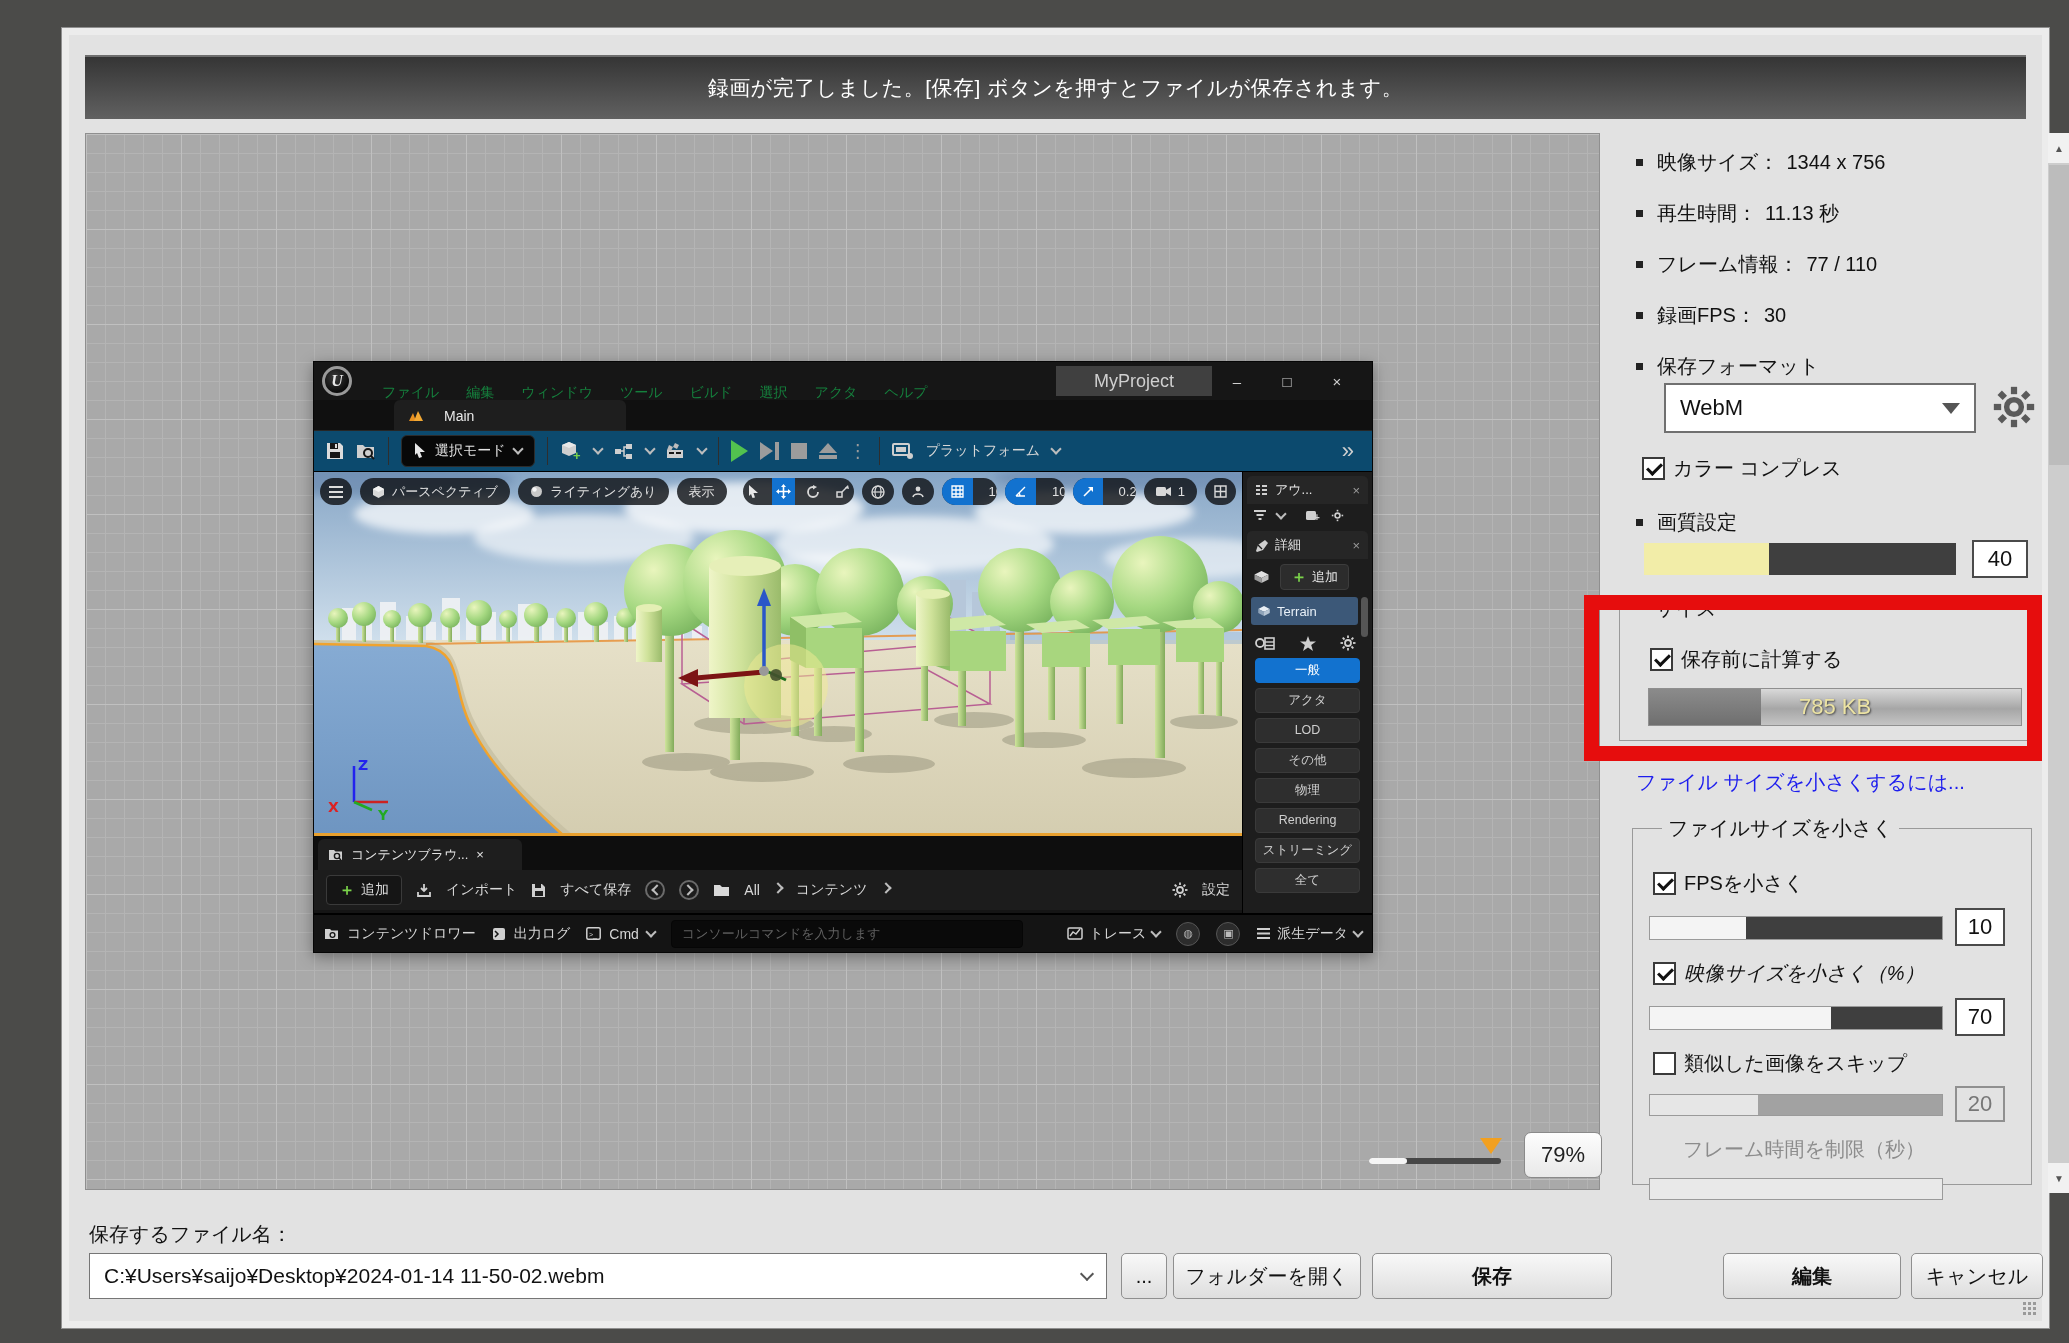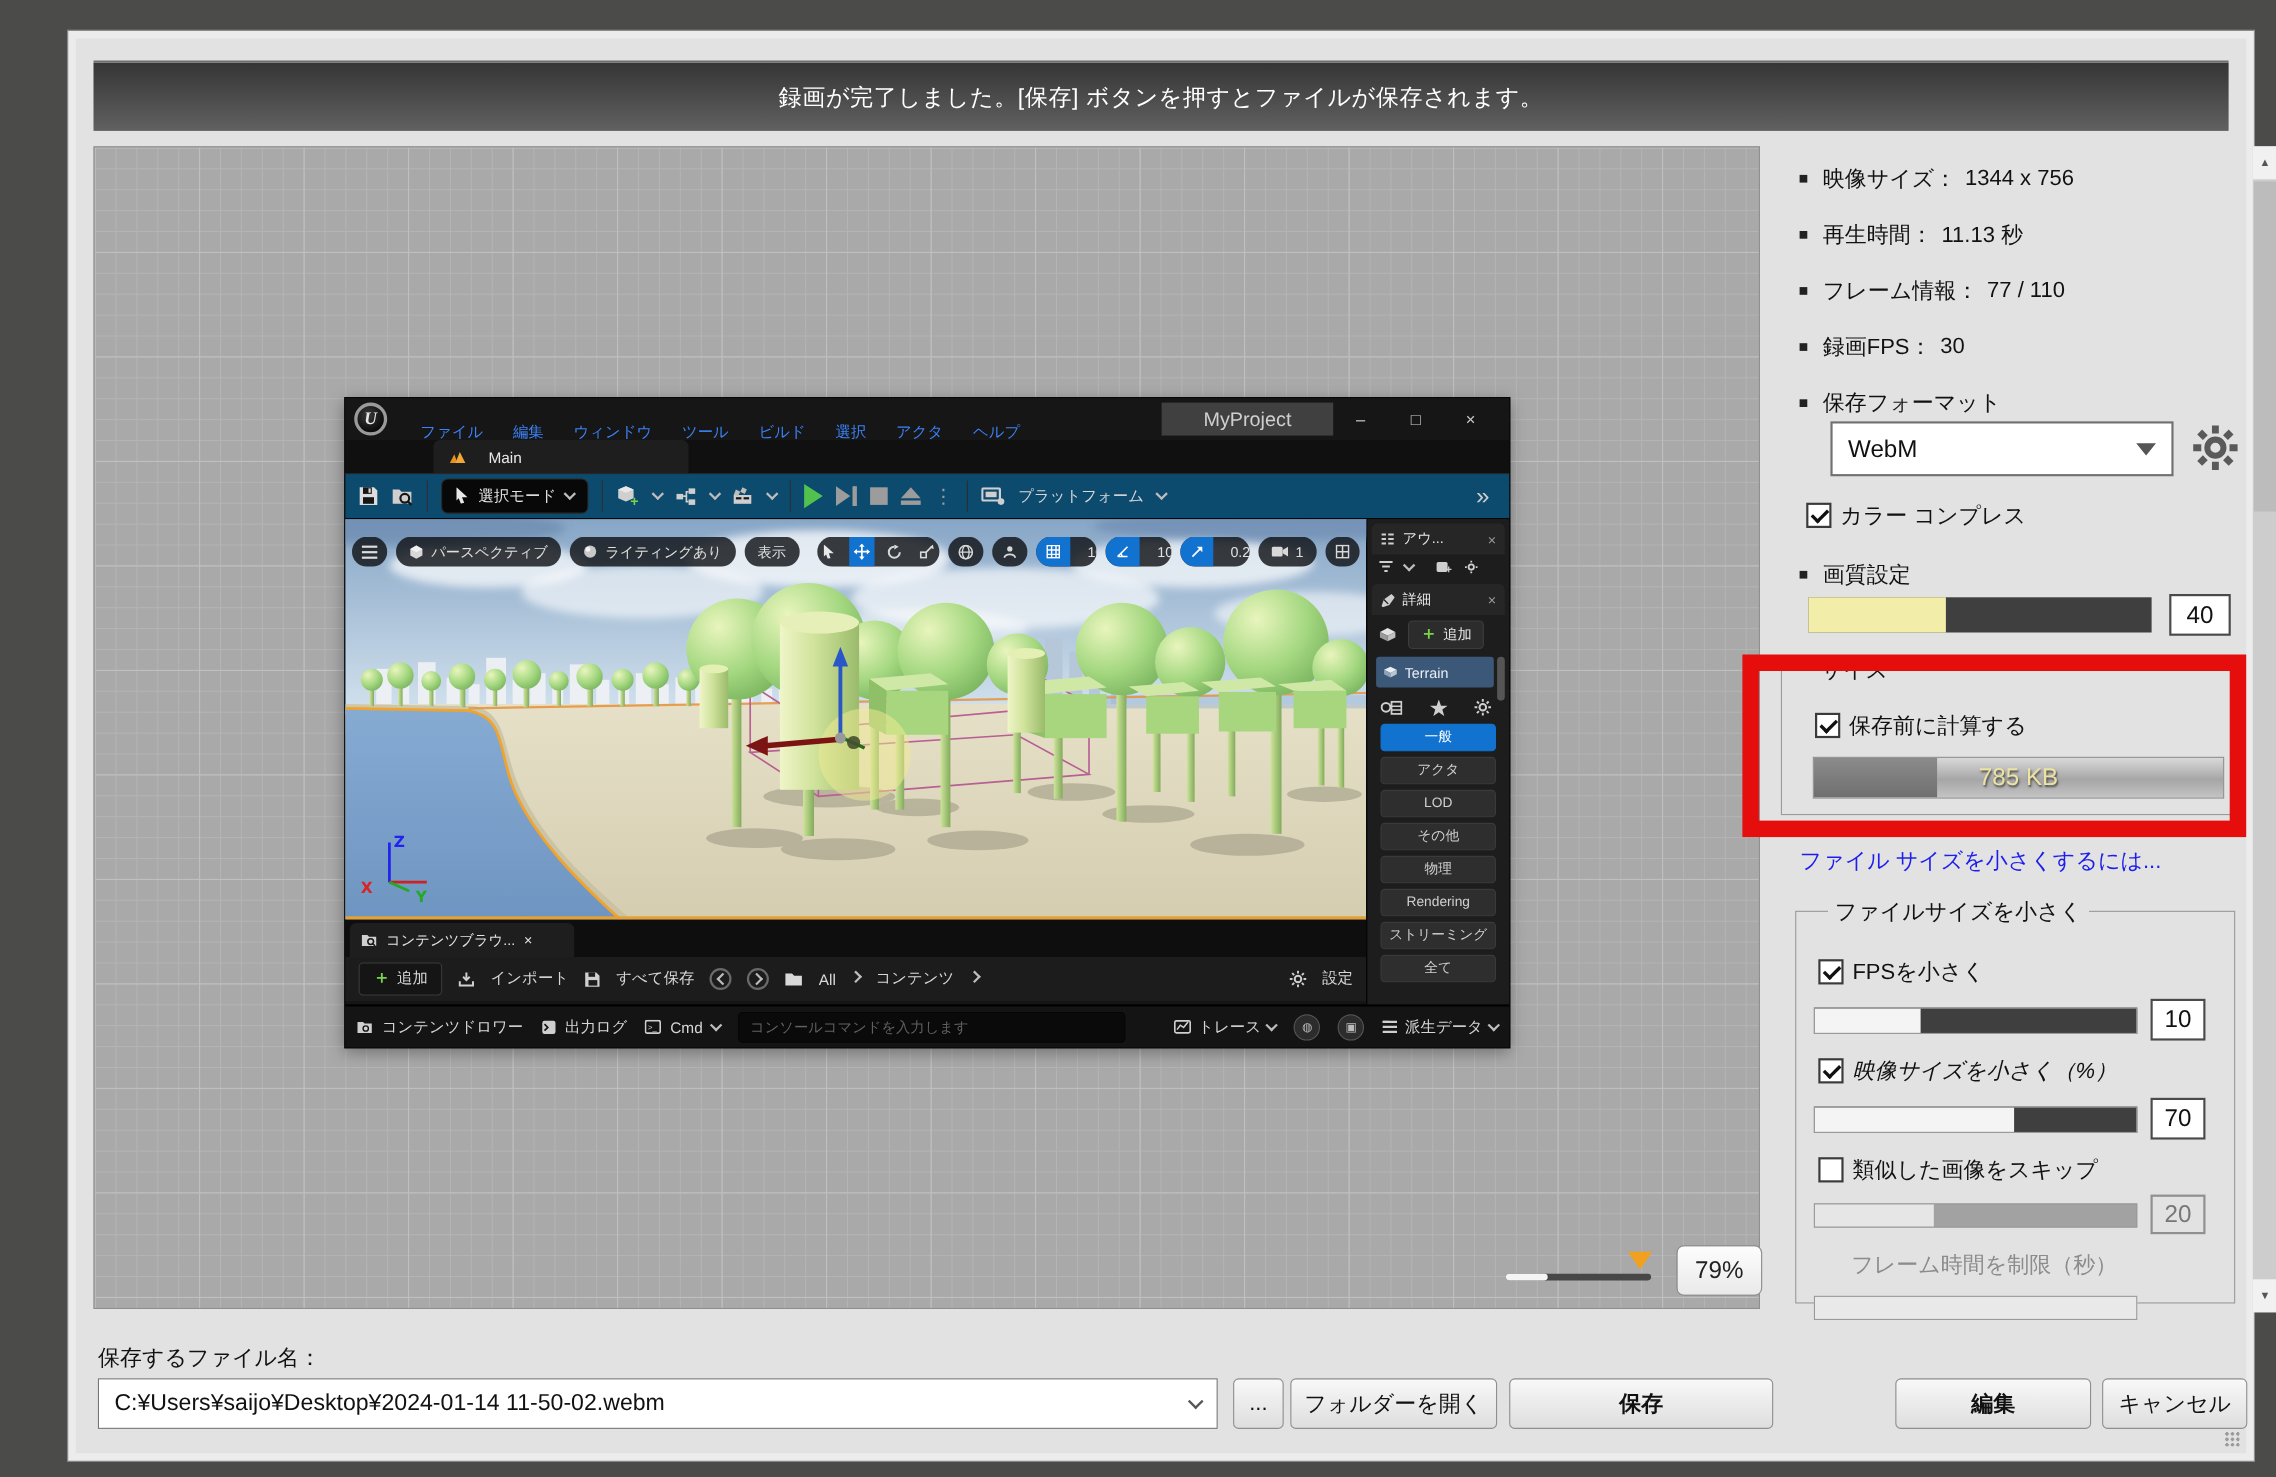--- a/index.html
+++ b/index.html
@@ -22,21 +22,21 @@
   .zoom-marker{position:absolute;left:1394px;top:1004px;width:0;height:0;border-left:11px solid transparent;border-right:11px solid transparent;border-top:16px solid #f2a020;}
   .zoom-btn{position:absolute;left:1438px;top:998px;width:76px;height:44px;background:linear-gradient(#fdfdfd,#e9e9e9);
     border:1px solid #8a8a8a;border-radius:7px;display:flex;align-items:center;justify-content:center;font-size:22px;color:#222;}
   
   .ue{position:absolute;left:227px;top:227px;width:1060px;height:592px;background:#151515;border:1px solid #060606;
     box-shadow:0 4px 14px rgba(0,0,0,.35);color:#d8d8d8;font-size:14px;display:flex;flex-direction:column;box-sizing:border-box;}
   .ue-title{height:38px;display:flex;align-items:center;position:relative;background:#161616;}
   .ue-logo{width:30px;height:30px;border-radius:50%;margin-left:8px;background:radial-gradient(circle at 40% 35%,#3a3a3a,#0c0c0c 70%);
     border:3px solid #9a9a9a;box-sizing:border-box;display:flex;align-items:center;justify-content:center;
     color:#e8e8e8;font-family:"Liberation Serif","DejaVu Serif",serif;font-size:16px;font-style:italic;font-weight:bold;}
-  .ue-menus{display:flex;gap:27px;margin-left:30px;color:#3b82f6;margin-top:24px;}
+  .ue-menus{display:flex;gap:27px;margin-left:30px;color:#15803d;margin-top:24px;}
   .ue-menus span{cursor:default;}
   .ue-project{position:absolute;left:742px;top:4px;width:156px;height:30px;background:#404040;color:#cfcfcf;
     display:flex;align-items:center;justify-content:center;font-size:18px;}
   .winbtn{position:absolute;top:6px;width:30px;height:26px;display:flex;align-items:center;justify-content:center;color:#cfcfcf;font-size:15px;}
   .ue-tabs{height:32px;background:#101010;position:relative;}
   .ue-tab{position:absolute;left:80px;top:0;width:232px;height:32px;background:#1e1e1e;border-radius:6px 6px 0 0;
     display:flex;align-items:center;gap:20px;padding-left:14px;box-sizing:border-box;color:#e8e8e8;}
   .ue-toolbar{height:44px;background:#0c4a6e;border-top:1px solid #262626;border-bottom:1px solid #000;
     display:flex;align-items:center;gap:12px;padding:0 12px;position:relative;}
   .tb-sep{width:1px;height:28px;background:#2e2e2e;}
@@ -51,21 +51,21 @@
   .stop{width:16px;height:16px;background:#9c9c9c;}
   .eject{display:flex;flex-direction:column;align-items:center;gap:2px;}
   .eject .t{width:0;height:0;border-left:9px solid transparent;border-right:9px solid transparent;border-bottom:10px solid #9c9c9c;}
   .eject .b{width:18px;height:4px;background:#9c9c9c;}
   .kebab{color:#9c9c9c;font-size:18px;line-height:1;}
   .dblchev{margin-left:auto;color:#cfcfcf;font-size:22px;margin-right:6px;}
   
   .ue-main{display:flex;height:478px;}
   .ue-left{width:928px;display:flex;flex-direction:column;position:relative;}
   .viewport{position:relative;width:928px;height:364px;overflow:hidden;background:#7d9cc0;}
-  .vp-pills{position:absolute;left:6px;top:6px;right:6px;display:flex;align-items:center;gap:8px;z-index:5;margin-top:10px;}
+  .vp-pills{position:absolute;left:6px;top:6px;right:6px;display:flex;align-items:center;gap:8px;z-index:5;}
   .pill{display:inline-flex;align-items:center;gap:7px;height:27px;padding:0 12px;border-radius:14px;
     background:rgba(16,18,22,.82);color:#e0e0e0;font-size:13px;white-space:nowrap;}
   .pill.icon-only{padding:0 9px;}
   .pill.nopad{padding:0;overflow:hidden;}
   .seg{height:27px;display:flex;align-items:center;padding:0 9px;gap:5px;}
   .seg.blue{background:#1272cf;}
   .tcell{width:30px;height:27px;display:flex;align-items:center;justify-content:center;}
   .tcell.active{background:#1272cf;}
   .hbar{display:flex;flex-direction:column;gap:3px;}
   .hbar i{display:block;width:14px;height:2px;background:#ddd;}

